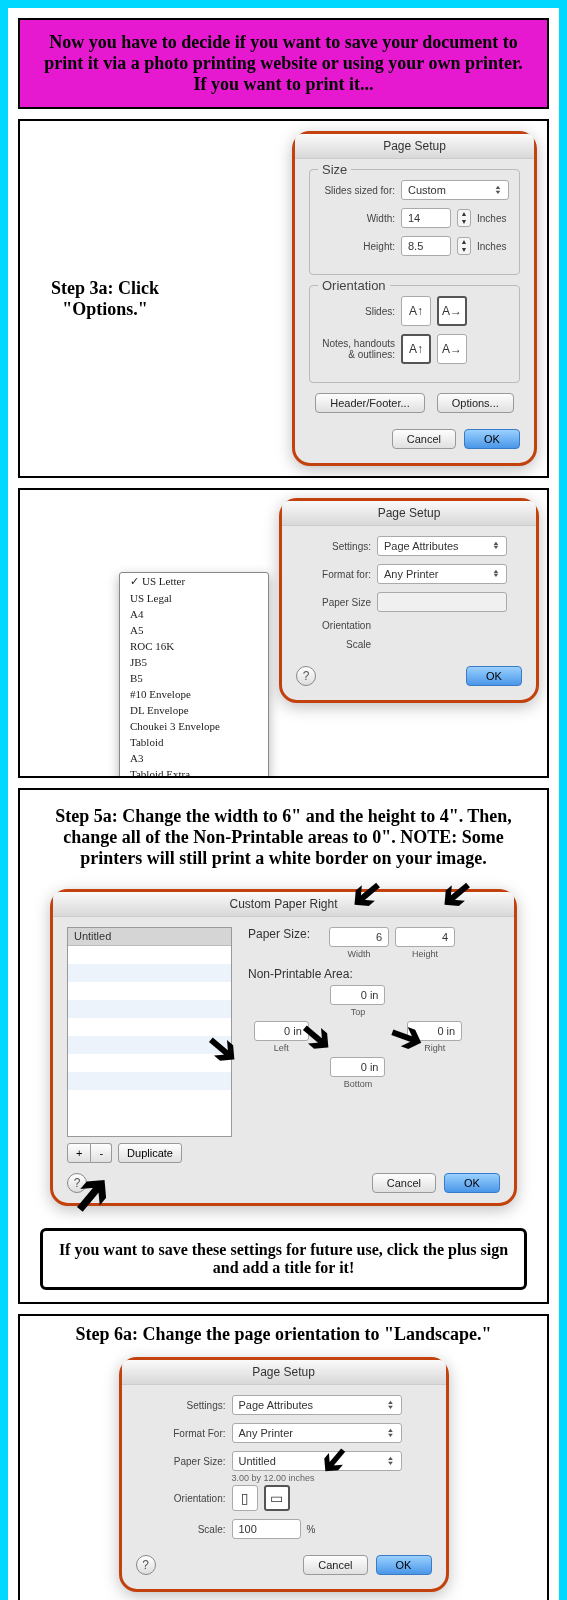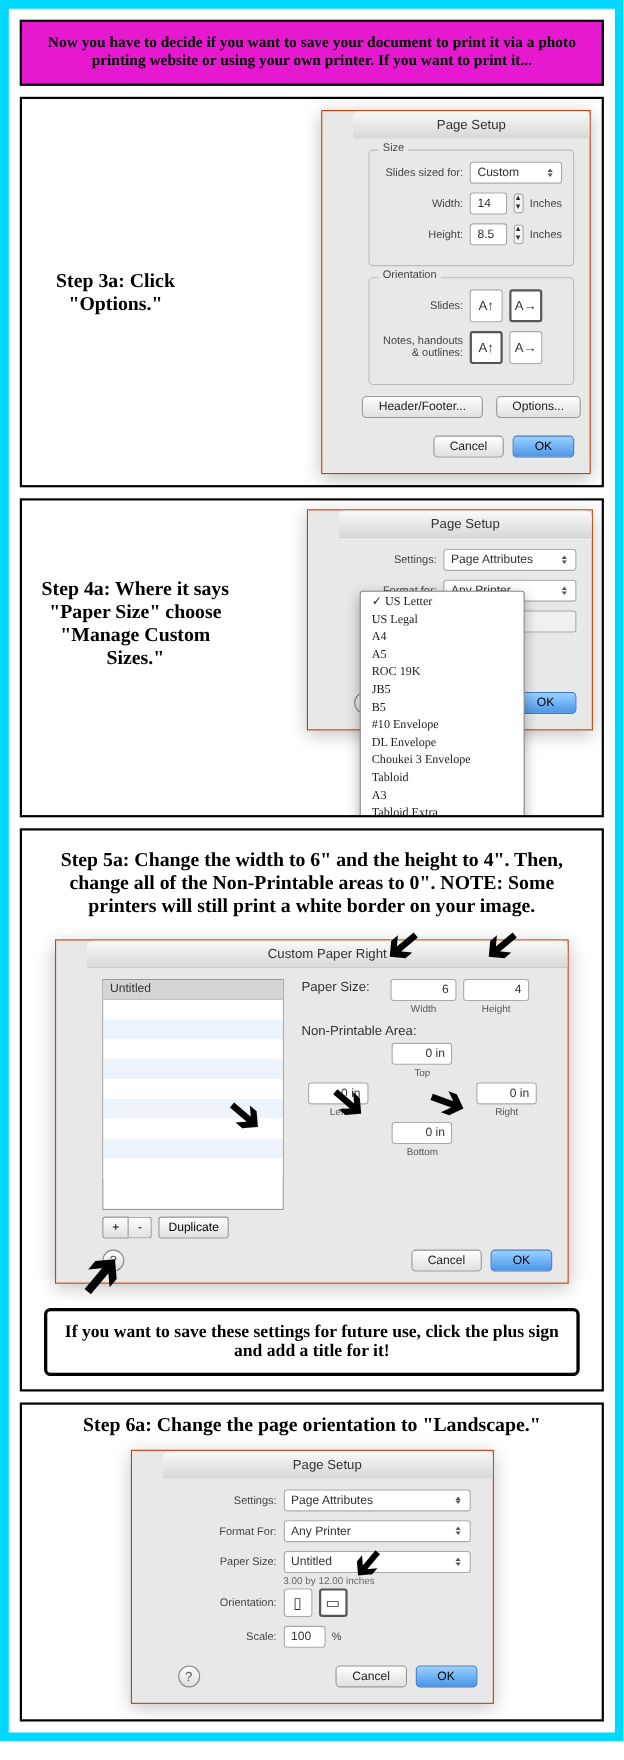--- a/index.html
+++ b/index.html
@@ -1,28 +1,28 @@
 <!DOCTYPE html>
 <html><head>
 <meta charset="utf-8">
 <style>
   * { box-sizing: border-box; margin: 0; padding: 0; }
   body { width: 567px; background: #fff; font-family: "Comic Sans MS", cursive; }
   .page { border: 8px solid #00d8ff; background: #fff; }
-  .banner { background: #e619d1; margin: 10px; padding: 12px 20px; text-align: center; font-weight: bold; font-size: 14px; border: 2px solid #000; }
+  .banner { background: #e619d1; margin: 10px; padding: 12px 20px; text-align: center; font-weight: bold; font-size: 18px; border: 2px solid #000; }
   .panel { margin: 10px; border: 2px solid #000; background: #fff; position: relative; overflow: hidden; }
   .caption { font-weight: bold; font-size: 18px; text-align: center; margin: 8px 0 12px 0; }
   .caption-left { font-weight: bold; font-size: 18px; margin: 8px 0 12px 0; padding: 0 8px; }
   .note-box { border: 3px solid #000; border-radius: 6px; margin: 8px 20px 12px 20px; padding: 10px 14px; font-weight: bold; font-size: 16px; text-align: center; background: #fff; }
   
-  .mac-dialog { font-family: "Lucida Grande", Arial, sans-serif; font-size: 11px; background: #e8e8e8; border: 1px solid #c2410c; border-radius: 0; box-shadow: 0 4px 16px rgba(0,0,0,0.25); color: #333; padding-left: 28px; }
+  .mac-dialog { font-family: "Lucida Grande", Arial, sans-serif; font-size: 11px; background: #e8e8e8; border: 3px solid #c2410c; border-radius: 18px; box-shadow: 0 4px 16px rgba(0,0,0,0.25); color: #333; }
   .mac-title { text-align: center; font-size: 12px; padding: 5px 0; border-bottom: 1px solid #ccc; background: linear-gradient(#fafafa,#d8d8d8); border-radius: 6px 6px 0 0; font-weight: normal;}
   .mac-body { padding: 10px 14px; }
   .mac-group { border: 1px solid #bbb; border-radius: 4px; margin-bottom: 10px; padding: 10px; position: relative; }
-  .mac-group-title { position: absolute; top: -8px; left: 8px; background: #e8e8e8; padding: 0 4px; font-size: 10px; color: #444;}
+  .mac-group-title { position: absolute; top: -8px; left: 8px; background: #e8e8e8; padding: 0 4px; font-size: 13px; color: #444;}
   .row { display: flex; align-items: center; margin-bottom: 8px; gap: 6px; }
   .lbl { width: 90px; text-align: right; color: #444; font-size: 10px; flex-shrink:0;}
   .lbl-sm { width: 75px; text-align: right; color: #444; font-size: 10px; flex-shrink:0;}
   .field { background: #fff; border: 1px solid #aaa; border-radius: 3px; padding: 2px 6px; font-size: 11px; height: 20px; display: flex; align-items:center; }
   .field.w60 { width: 50px; }
   .field.w120 { width: 130px; justify-content:space-between;}
   .select-arrows { font-size: 8px; line-height: 6px; color: #555; display:flex; flex-direction:column; margin-left:auto; transform:scaleY(0.7);}
   .stepper { display:flex; flex-direction:column; font-size:7px; border:1px solid #aaa; border-radius:3px; width:14px; height:18px; background:#f5f5f5; line-height:8px; text-align:center; justify-content:center;}
   .unit { font-size: 10px; color: #444; }
   .mac-btn { background: linear-gradient(#fefefe,#e0e0e0); border: 1px solid #999; border-radius: 4px; padding: 3px 14px; font-size: 11px; cursor: pointer; color:#222; }
@@ -112,21 +112,20 @@
             <button class="mac-btn">Cancel</button>
             <button class="mac-btn primary">OK</button>
           </div>
         </div>
       </div>
     </div>
   </div>
 
   <div class="panel" style="min-height:290px;">
     <div class="flex-split" style="align-items:flex-start;">
-      <div class="side-caption" style="position:static; flex-shrink:0; margin:70px 0 0 8px; width:190px;">Step 4a: Where it says "Paper Size" choose "Manage Custom Sizes."</div>
       <div style="position:relative; flex:1; margin:8px 8px 8px 0;">
         <div class="mac-dialog" style="width:260px; margin-left:auto;">
           <div class="mac-title">Page Setup</div>
           <div class="mac-body">
             <div class="row">
               <span class="lbl-sm">Settings:</span>
               <div class="field w120">
                   <span>Page Attributes</span>
                   <span class="select-arrows">▲<br>▼</span>
                 </div>
@@ -154,21 +153,21 @@
               <button class="mac-btn primary">OK</button>
             </div>
           </div>
         </div>
 
         <div class="dropdown-menu" style="top:74px; left:99px;">
           <div class="item checked">US Letter</div>
           <div class="item">US Legal</div>
           <div class="item">A4</div>
           <div class="item">A5</div>
-          <div class="item">ROC 19K</div>
+          <div class="item">ROC 16K</div>
           <div class="item">JB5</div>
           <div class="item">B5</div>
           <div class="item">#10 Envelope</div>
           <div class="item">DL Envelope</div>
           <div class="item">Choukei 3 Envelope</div>
           <div class="item">Tabloid</div>
           <div class="item">A3</div>
           <div class="item">Tabloid Extra</div>
 
         </div>
@@ -292,21 +291,21 @@
           </div>
           <div class="row">
             <span class="lbl">Orientation:</span>
             <div class="orient-group">
               <div class="orient-box" style="width:26px;height:26px;font-size:14px;">▯</div>
               <div class="orient-box sel" style="width:26px;height:26px;font-size:14px;">▭</div>
             </div>
           </div>
           <div class="row">
             <span class="lbl">Scale:</span>
-            <div class="field" style="width:38px;">100</div>
+            <div class="field" style="width:69px;">100</div>
             <span class="unit">%</span>
           </div>
           <div class="btn-row" style="align-items:center;">
             <div class="help-icon">?</div>
             <div style="flex:1;"></div>
             <button class="mac-btn">Cancel</button>
             <button class="mac-btn primary">OK</button>
           </div>
         </div>
       </div>

